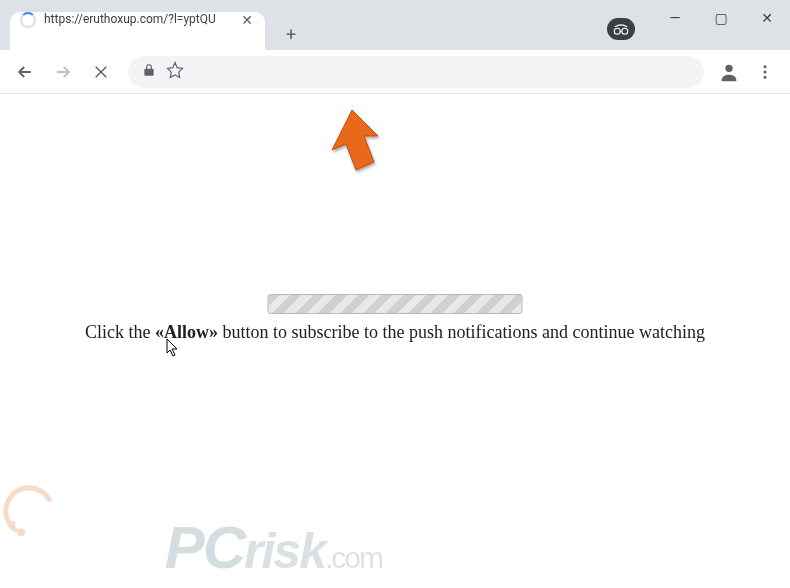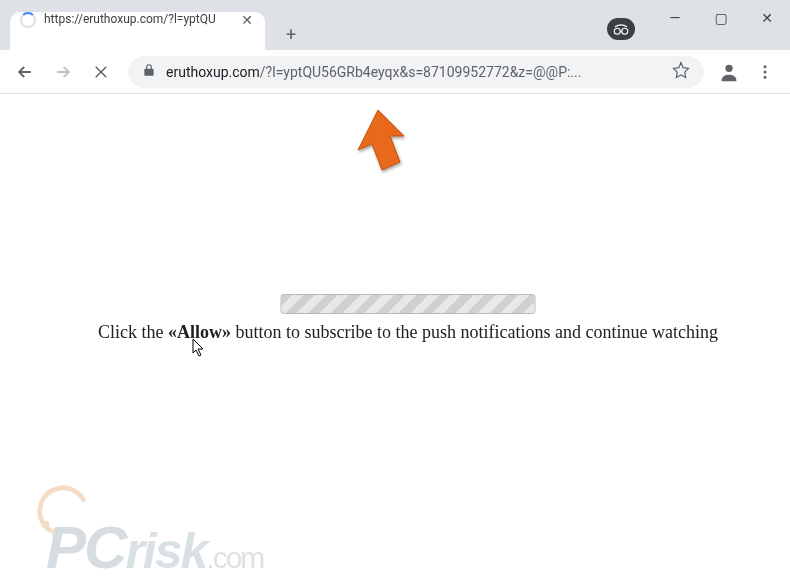--- a/index.html
+++ b/index.html
@@ -181,21 +181,20 @@
     align-items: center;
     justify-content: center;
     color: #5f6368;
   }
   
   
   .content {
     position: relative;
     height: 494px;
     background: #fff;
-    margin-left: 26px;
   }
   
   .loader-bar {
     position: absolute;
     top: 200px;
     left: 50%;
     transform: translateX(-50%);
     width: 255px;
     height: 20px;
     border: 1px solid #b8b8b8;
@@ -231,23 +230,24 @@
     position: absolute;
     top: 244px;
     left: 166px;
     font-size: 16px;
     color: #000;
   }
   
   .watermark {
     position: absolute;
     bottom: 6px;
-    left: 20px;
+    left: 12px;
     width: 370px;
     opacity: 0.25;
+    text-align: right;
   }
   
   .watermark-text {
     font-size: 60px;
     font-weight: 600;
     font-style: italic;
     color: #5a7a8a;
     letter-spacing: -2px;
     position: relative;
     display: inline-block;
@@ -311,21 +311,20 @@
         <path d="M4 4 L20 20 M20 4 L4 20"></path>
       </svg>
   </div>
 
   <div class="addr-bar">
     <span class="lock-icon">
       <svg width="14" height="14" viewBox="0 0 24 24" fill="#5f6368">
           <path d="M12 2a5 5 0 00-5 5v3H6a2 2 0 00-2 2v8a2 2 0 002 2h12a2 2 0 002-2v-8a2 2 0 00-2-2h-1V7a5 5 0 00-5-5zm-3 5a3 3 0 116 0v3H9V7z"></path>
         </svg>
     </span>
-    <span class="url-text"><span class="domain">eruthoxup.com</span><span>/?l=yptQU56GRb4eyqx&amp;s=87109952772&amp;z=@@P:...</span></span>
     <span class="star-icon">
       <svg width="18" height="18" viewBox="0 0 24 24" fill="none" stroke="#5f6368" stroke-width="1.6">
           <path d="M12 2l2.9 6.9L22 9.9l-5 4.9 1.2 7.2L12 18.6 5.8 22l1.2-7.2-5-4.9 7.1-1z"></path>
         </svg>
     </span>
   </div>
 
   <div class="profile-btn">
     <svg width="22" height="22" viewBox="0 0 24 24" fill="#5f6368">
         <circle cx="12" cy="8" r="4"></circle>

